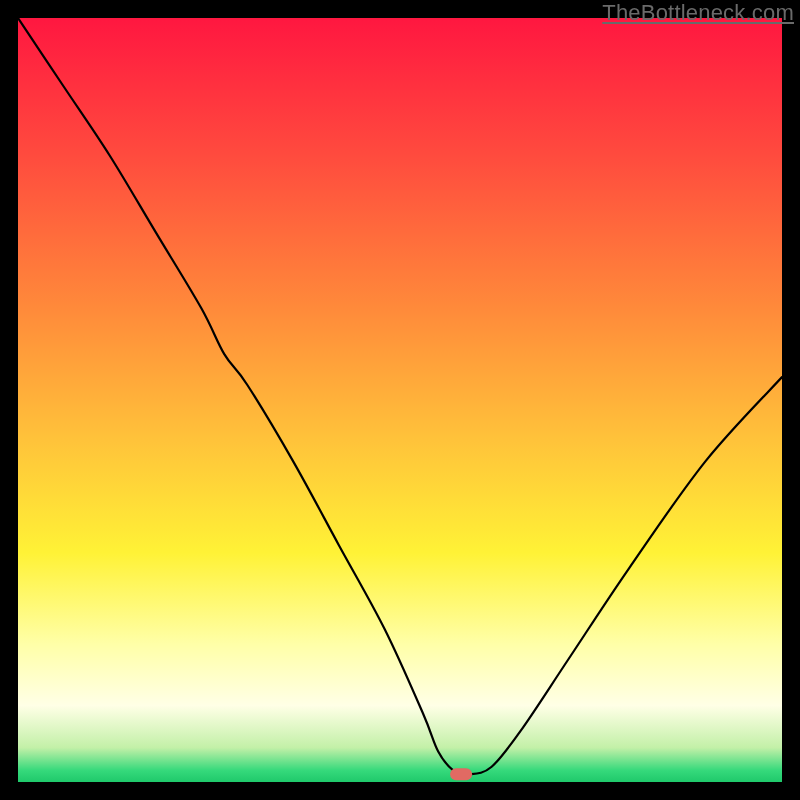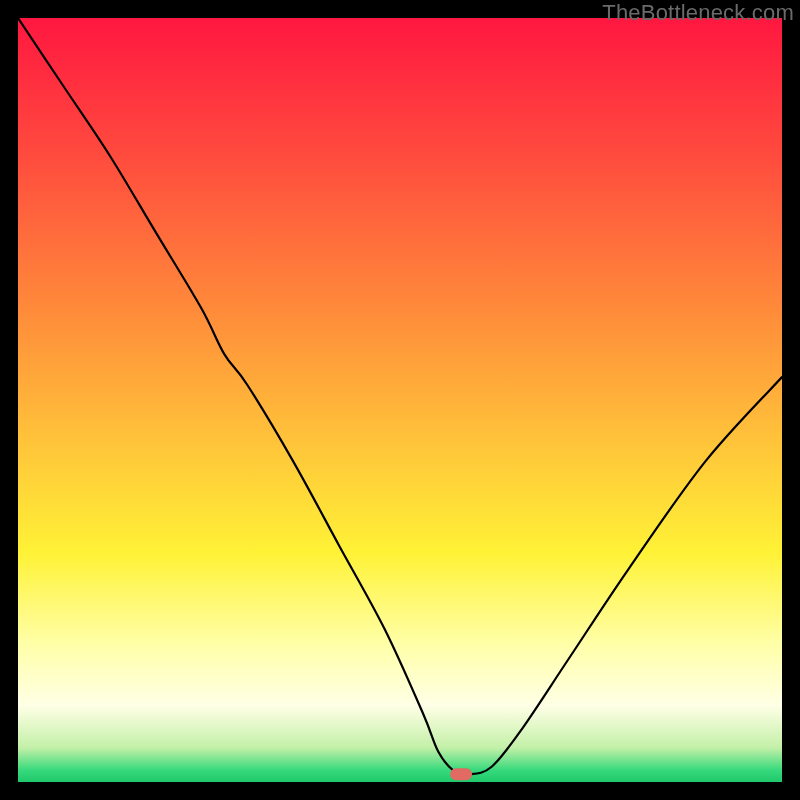--- a/index.html
+++ b/index.html
@@ -29,20 +29,21 @@
   }
   .watermark {
     position: absolute;
     top: 0px;
     right: 6px;
     color: #6a6a6a;
     font-size: 22px;
     letter-spacing: 0.2px;
     font-weight: 400;
     user-select: none;
+    text-decoration: underline;
   }
   svg {
     display: block;
   }
 </style>
 </head>
 <body>
 
 <div class="frame">
   <div class="plot-area">

